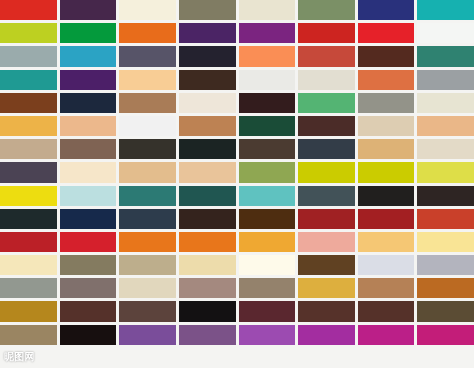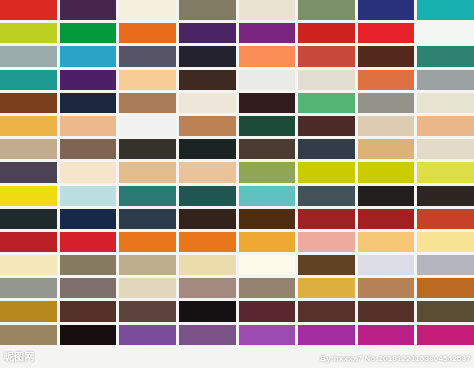--- a/index.html
+++ b/index.html
@@ -199,15 +199,14 @@
       <div class="swatch" style="background: rgb(244, 244, 242);"></div>
       <div class="swatch" style="background: rgb(244, 244, 242);"></div>
       <div class="swatch" style="background: rgb(244, 244, 242);"></div>
       <div class="swatch" style="background: rgb(244, 244, 242);"></div>
     </div>
 
   <div class="watermark" id="watermark-left">
     <span class="wm-cn">昵图网</span>
   </div>
 
-  <div class="watermark" id="watermark-right">By:hxxxx7 No:20191221153604542537</div>
 
 </div>
 
 </body></html>

